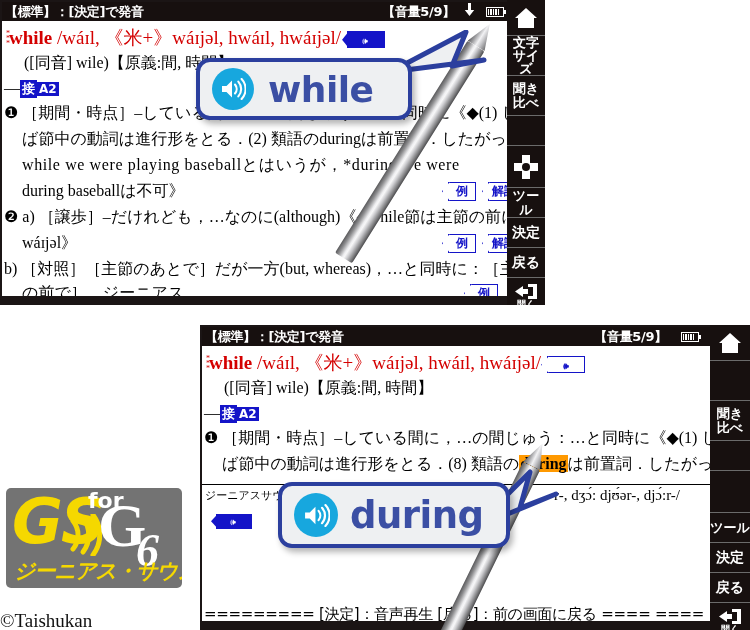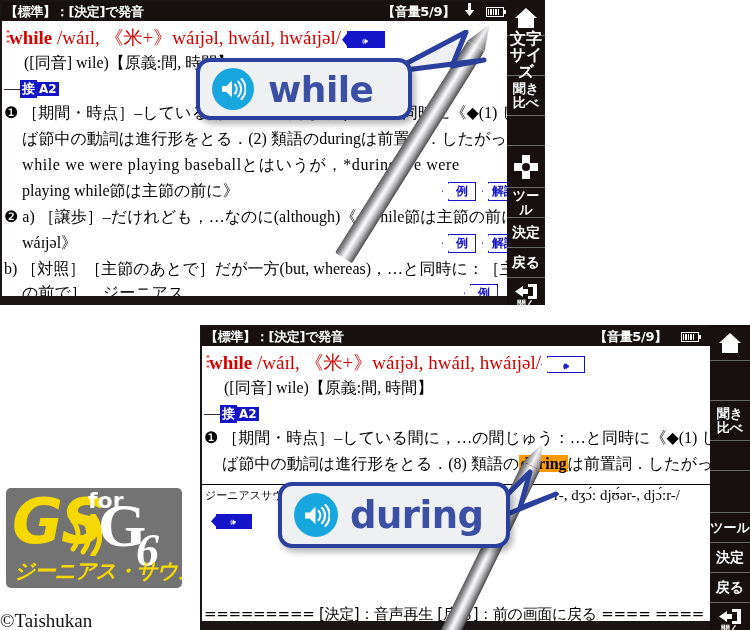--- a/index.html
+++ b/index.html
@@ -168,21 +168,21 @@
 
         <div class="ln" style="left:2px; top:58px;">
           <span>—</span><span class="invbox" style="font-size:13px;">接</span><span class="invbox" style="font-size:12px;">A2</span>
         </div>
 
         <div class="ln" style="left:2px; top:82px;">❶ ［期間・時点］–している間に，…の間じゅう：…と同時に《◆(1)  しばし</div>
         <div class="ln" style="left:20px; top:108px;">ば節中の動詞は進行形をとる．(2)  類語のduringは前置詞．したがって</div>
         <div class="ln" style="left:20px; top:134px; letter-spacing:0.6px;">while we were playing baseballとはいうが，*during we were</div>
 
         <div class="ln" style="left:20px; top:160px;">
-          <span>playing while節は主節の前に》</span>
+          <span>during baseballは不可》</span>
         </div>
         <div class="ln" style="left:438px; top:160px;">
           <span class="outbtn" style="font-size:12px; min-width:28px; text-align:center;">例</span>
           <span class="outbtn" style="font-size:12px;">解説</span>
         </div>
 
         <div class="ln" style="left:2px; top:186px;">❷ a) ［譲歩］–だけれども，…なのに(although)《◆while節は主節の前に</div>
 
         <div class="ln" style="left:20px; top:212px;">wáɪjəl》</div>
         <div class="ln" style="left:438px; top:212px;">
@@ -199,21 +199,21 @@
 
       </div>
     </div>
 
     <div class="sidecol" style="right:0; width:38px;">
       <div class="sidekey" style="height:36px;">
         <svg width="24" height="22" viewBox="0 0 24 22">
           <path d="M12 1 1 11h3v10h16V11h3z" fill="#fff"></path>
         </svg>
       </div>
-      <div class="sidekey" style="height:40px; font-size:16px;">
+      <div class="sidekey" style="height:40px; font-size:13px;">
         <span>文字</span>
         <span>サイズ</span>
       </div>
       <div class="sidekey" style="height:40px; font-size:13px;">
         <span>聞き</span>
         <span>比べ</span>
       </div>
       <div class="sidekey" style="height:30px;"></div>
       <div class="sidekey" style="height:42px;">
         <svg width="28" height="28" viewBox="0 0 28 28">

